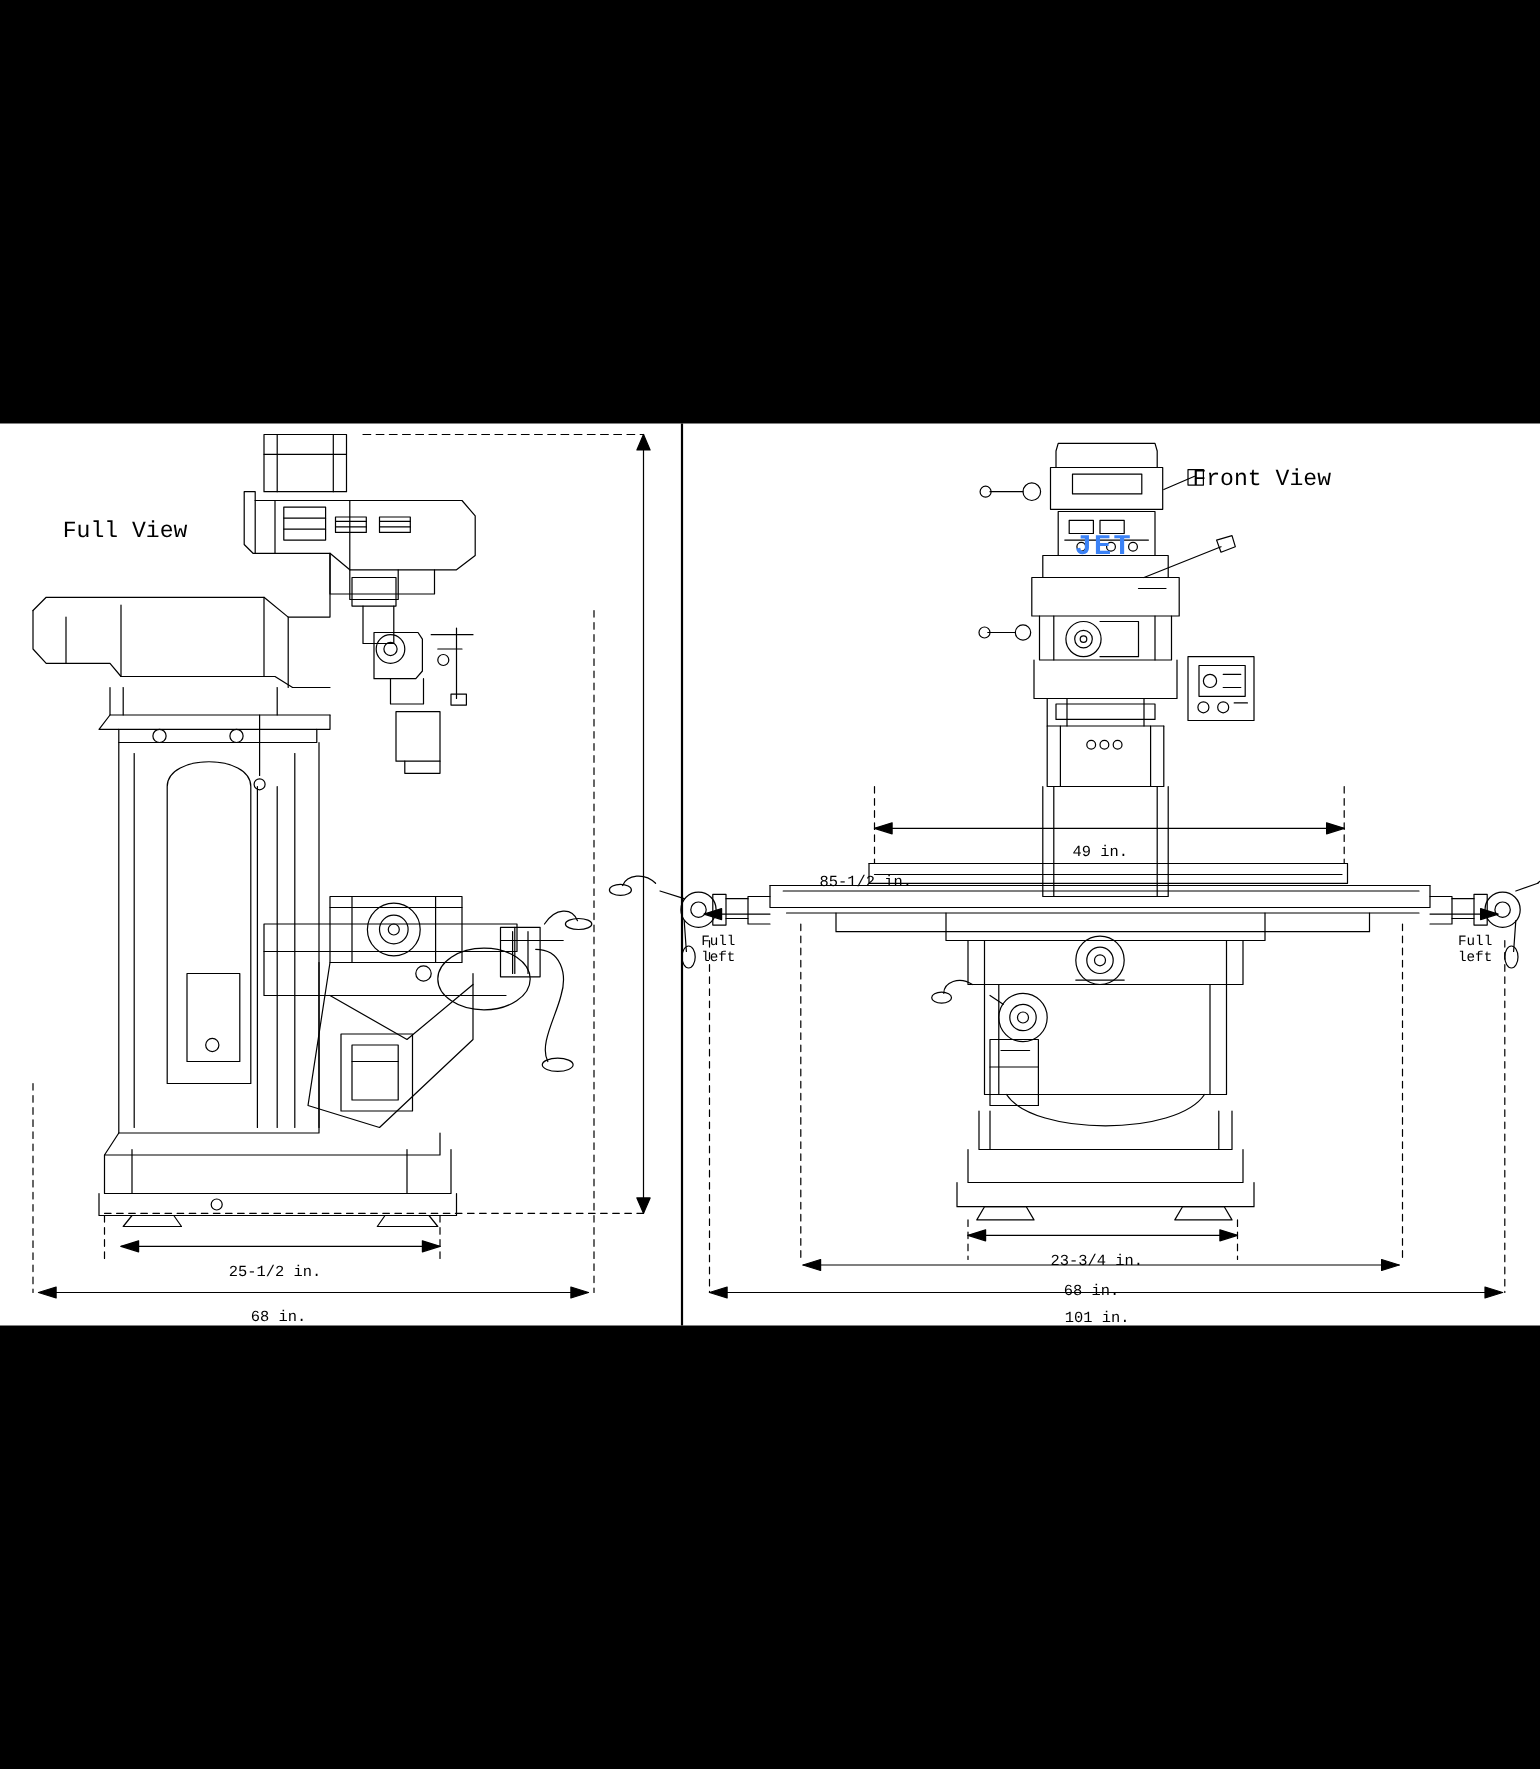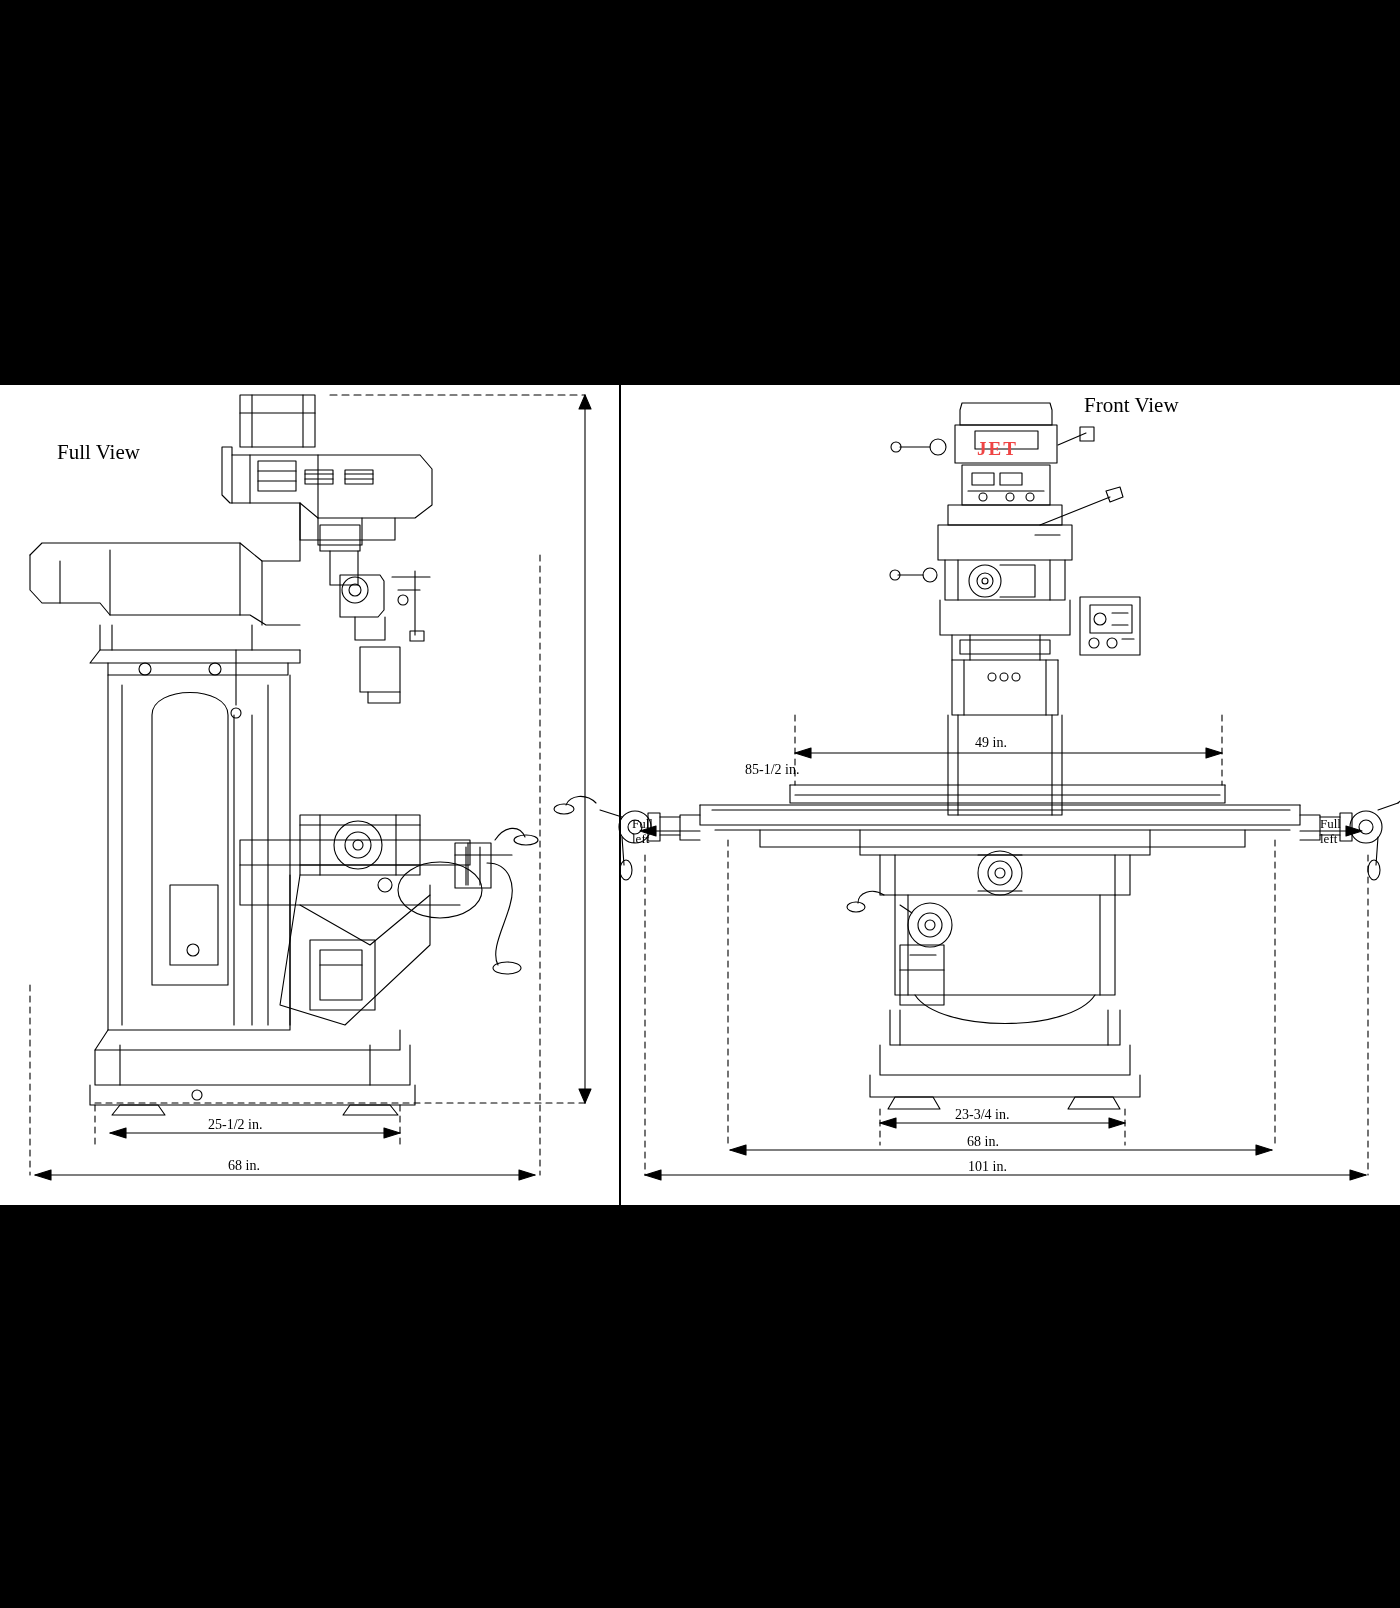--- a/index.html
+++ b/index.html
@@ -25,32 +25,34 @@
     left: 0px;
     top: 385px;
     width: 1400px;
     height: 820px;
     background: #ffffff;
   }
   .lbl {
     position: absolute;
     color: #000;
     white-space: nowrap;
-    font-family: Liberation Serif, serif;
+    font-family: Liberation Mono, monospace;
+    margin-top: 32px;
   }
   .title-lbl {
     font-size: 21px;
   }
   .dim-lbl {
     font-size: 14px;
   }
   .dim-lbl-sm {
     font-size: 13px;
   }
   .dim-lbl-c {
+    text-align: center;
   }
   svg {
     position: absolute;
     left: 0;
     top: 0;
   }
   .machine-svg {
     pointer-events: none;
   }
 </style>
@@ -362,21 +364,21 @@
     <div class="lbl title-lbl" style="left:57px; top:55px;">Full View</div>
 
     <div class="lbl dim-lbl dim-lbl-c" style="left:745px; top:377px; width:64px; line-height:16px;"><span>85-1/2 in.</span></div>
 
     <div class="lbl dim-lbl" style="left:208px; top:732px;">25-1/2 in.</div>
 
     <div class="lbl dim-lbl" style="left:228px; top:773px;">68 in.</div>
 
     <div class="lbl title-lbl" style="left:1084px; top:8px;">Front View</div>
 
-    <div class="lbl" style="left:977px; top:53px; font-size:19px; font-weight:bold; letter-spacing:2px; color:#ef4444;">JET</div>
+    <div class="lbl" style="left:977px; top:65px; font-size:26px; font-weight:bold; letter-spacing:2px; color:#3b82f6;">JET</div>
 
     <div class="lbl dim-lbl" style="left:975px; top:350px;text-align:center;">49 in.</div>
 
     <div class="lbl dim-lbl-sm dim-lbl-c" style="left:632px; top:431px; width:42px; line-height:15px;">
       <div>Full</div>
       <div>left</div>
     </div>
 
     <div class="lbl dim-lbl-sm dim-lbl-c" style="left:1320px; top:431px; width:42px; line-height:15px;">
       <div>Full</div>

